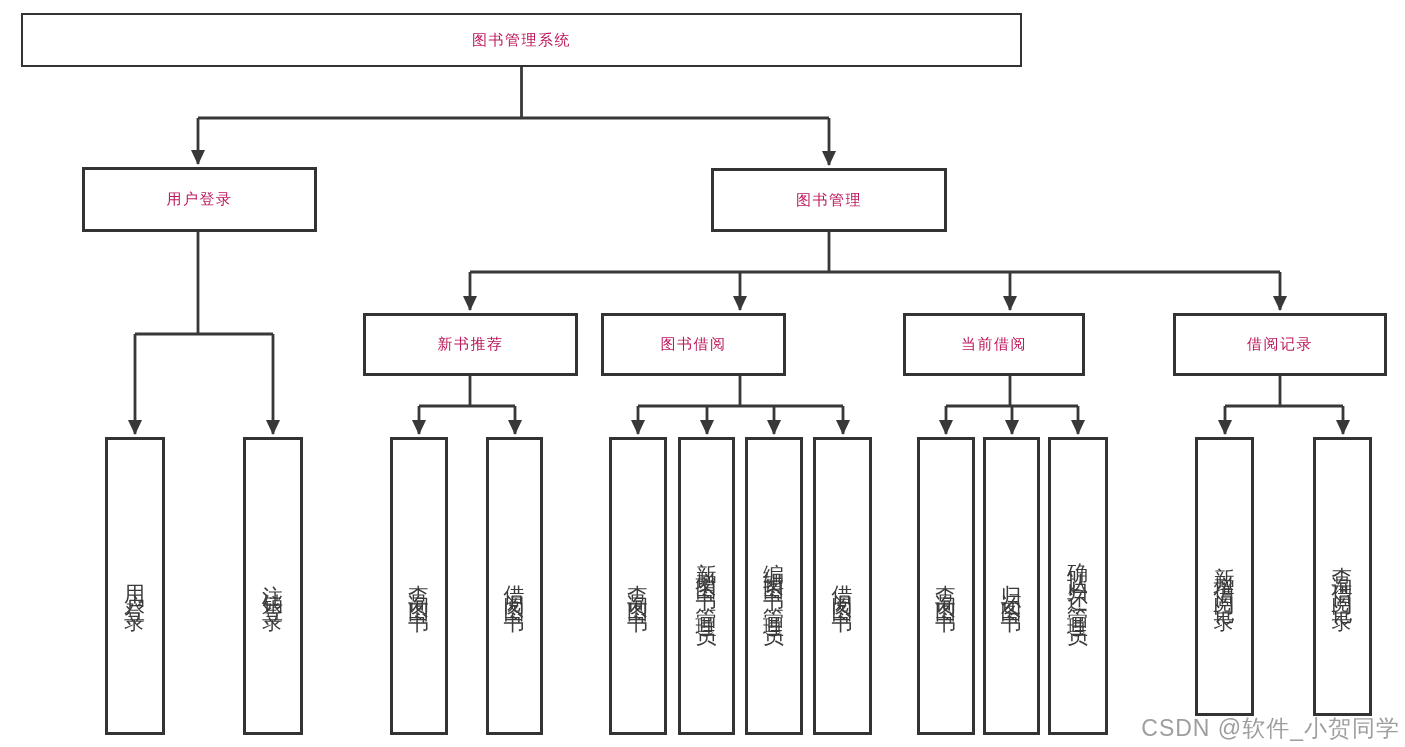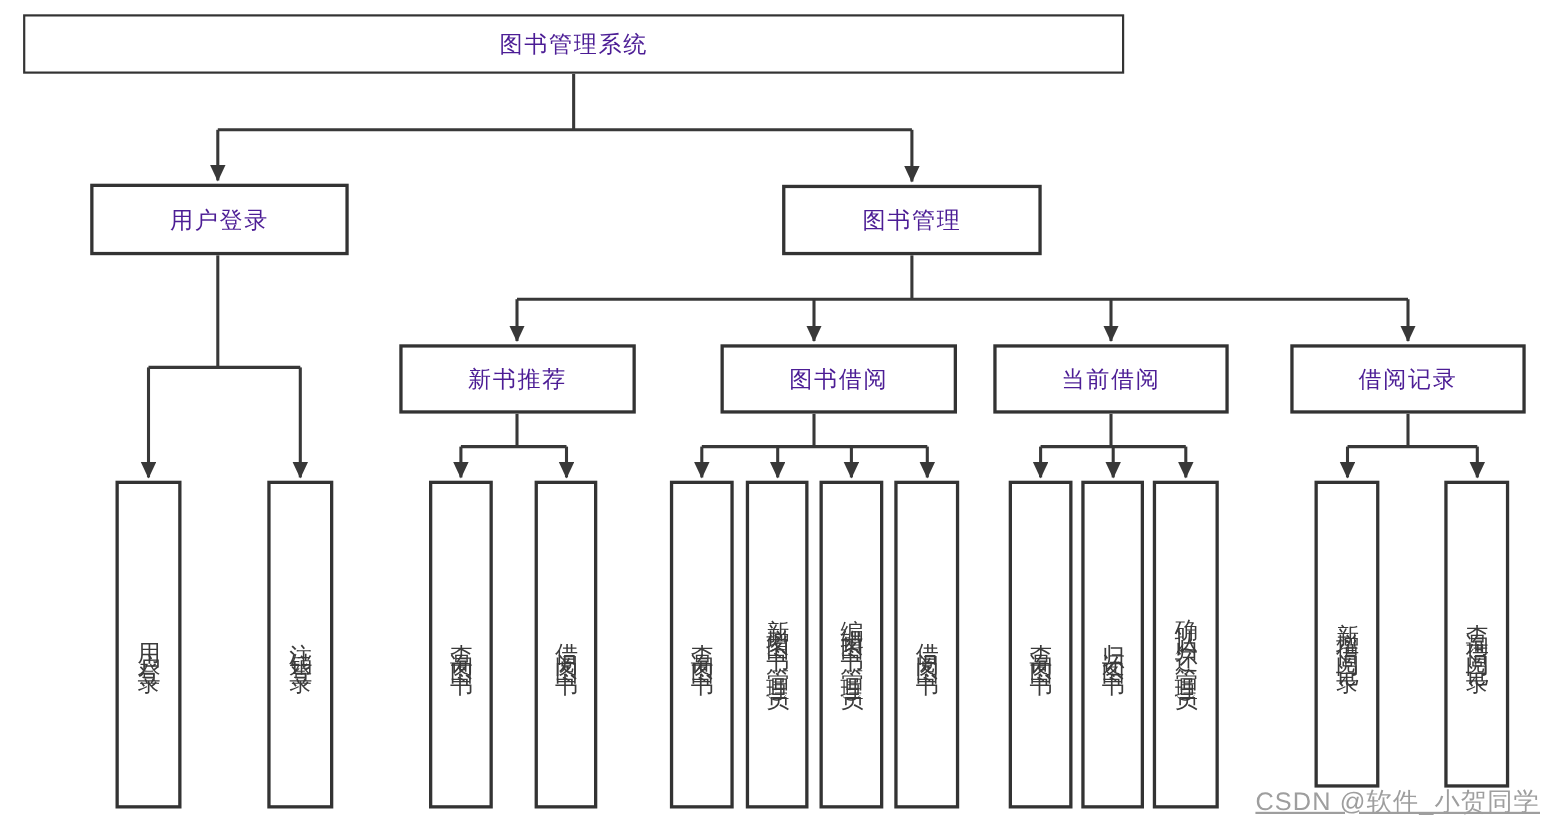--- a/index.html
+++ b/index.html
@@ -28,44 +28,43 @@
     border: 3px solid #333333;
     display: flex;
     align-items: center;
     justify-content: center;
     z-index: 2;
   }
   .box.root {
     border-width: 2px;
   }
   .hlabel {
-    font-size: 21px;
+    font-size: 15px;
     letter-spacing: 1.5px;
-    color: #4c1d95;
+    color: #be185d;
     white-space: nowrap;
   }
   .leaf .vlabel {
     writing-mode: vertical-rl;
     text-orientation: mixed;
     font-size: 21px;
     letter-spacing: 9px;
     color: #3a3a3a;
     line-height: 1;
   }
   #watermark {
     position: absolute;
     right: 5px;
     bottom: 3px;
     font-size: 23px;
     color: #9e9e9e;
     letter-spacing: 1px;
     z-index: 3;
     pointer-events: none;
     white-space: nowrap;
-    text-decoration: underline;
   }
 </style>
 </head>
 <body>
 
 <div id="canvas">
 
   <svg id="connector-svg" width="1405" height="747" viewBox="0 0 1405 747">
     <defs>
       <marker id="arw" markerUnits="userSpaceOnUse" markerWidth="20" markerHeight="20" refX="14" refY="7" orient="auto">
@@ -123,24 +122,24 @@
   <div class="box" style="left:82px;top:167px;width:235px;height:65px">
     <span class="hlabel">用户登录</span>
   </div>
   <div class="box" style="left:363px;top:313px;width:215px;height:63px">
     <span class="hlabel">新书推荐</span>
   </div>
 
   <div class="box" style="left:711px;top:168px;width:236px;height:64px">
     <span class="hlabel">图书管理</span>
   </div>
-  <div class="box" style="left:655px;top:313px;width:215px;height:63px">
+  <div class="box" style="left:601px;top:313px;width:185px;height:63px">
     <span class="hlabel">图书借阅</span>
   </div>
-  <div class="box" style="left:903px;top:313px;width:214px;height:63px">
+  <div class="box" style="left:903px;top:313px;width:182px;height:63px">
     <span class="hlabel">当前借阅</span>
   </div>
   <div class="box" style="left:1173px;top:313px;width:214px;height:63px">
     <span class="hlabel">借阅记录</span>
   </div>
 
   <div class="box leaf" style="left:105px;top:437px;width:60px;height:298px">
     <span class="vlabel">用户登录</span>
   </div>
   <div class="box leaf" style="left:243px;top:437px;width:60px;height:298px">

